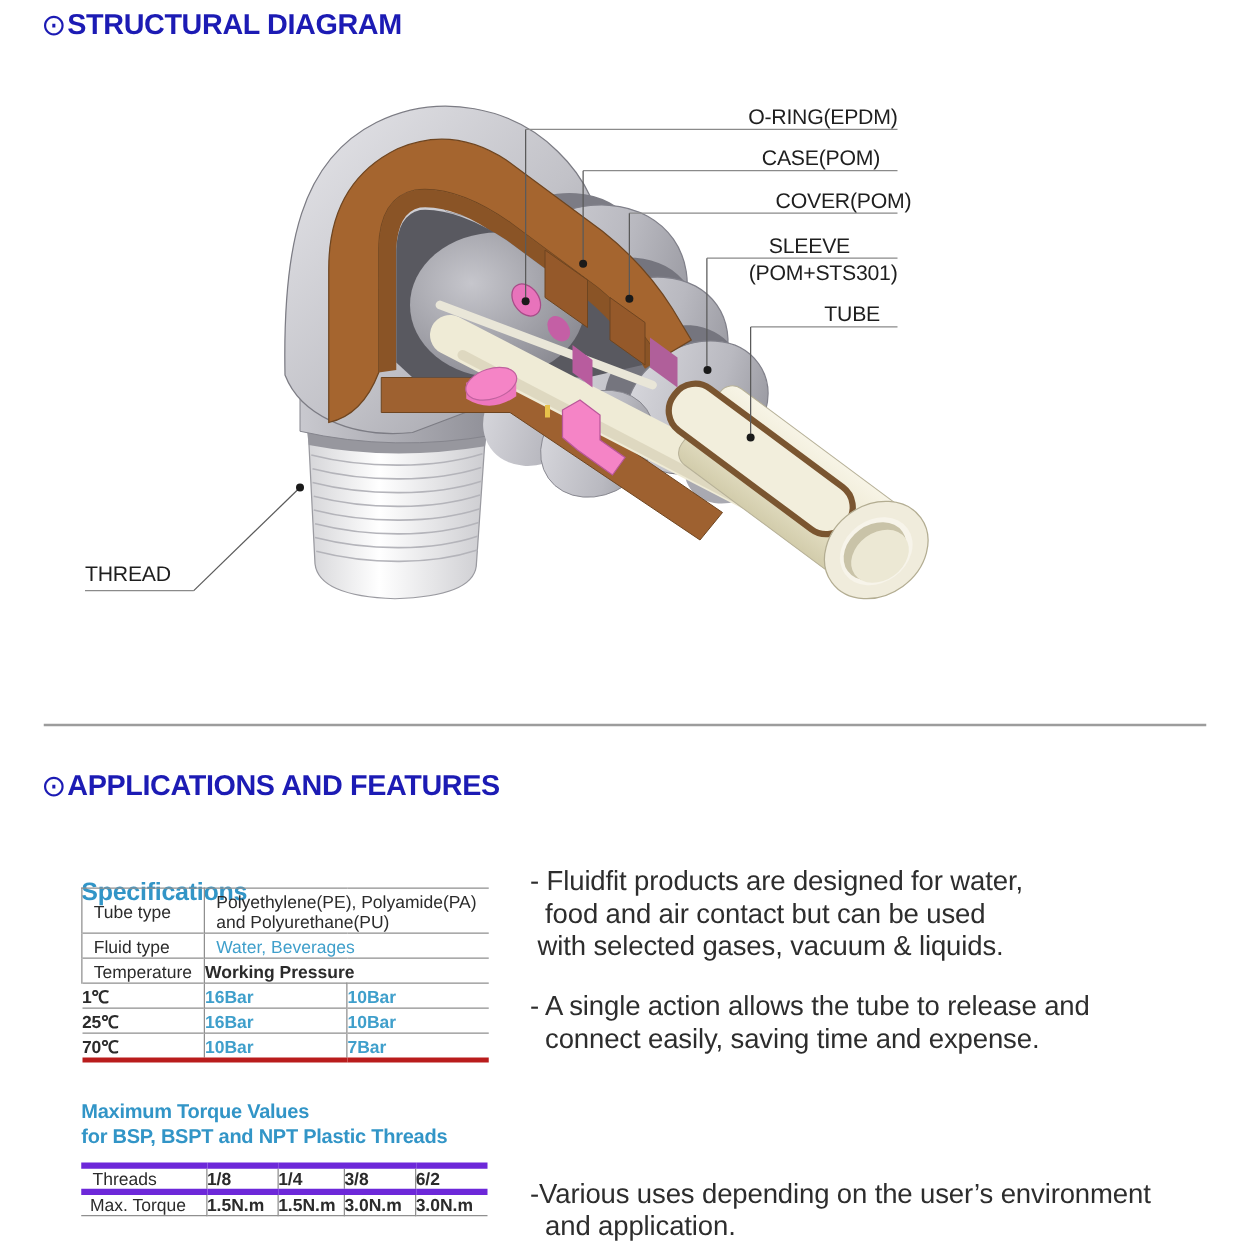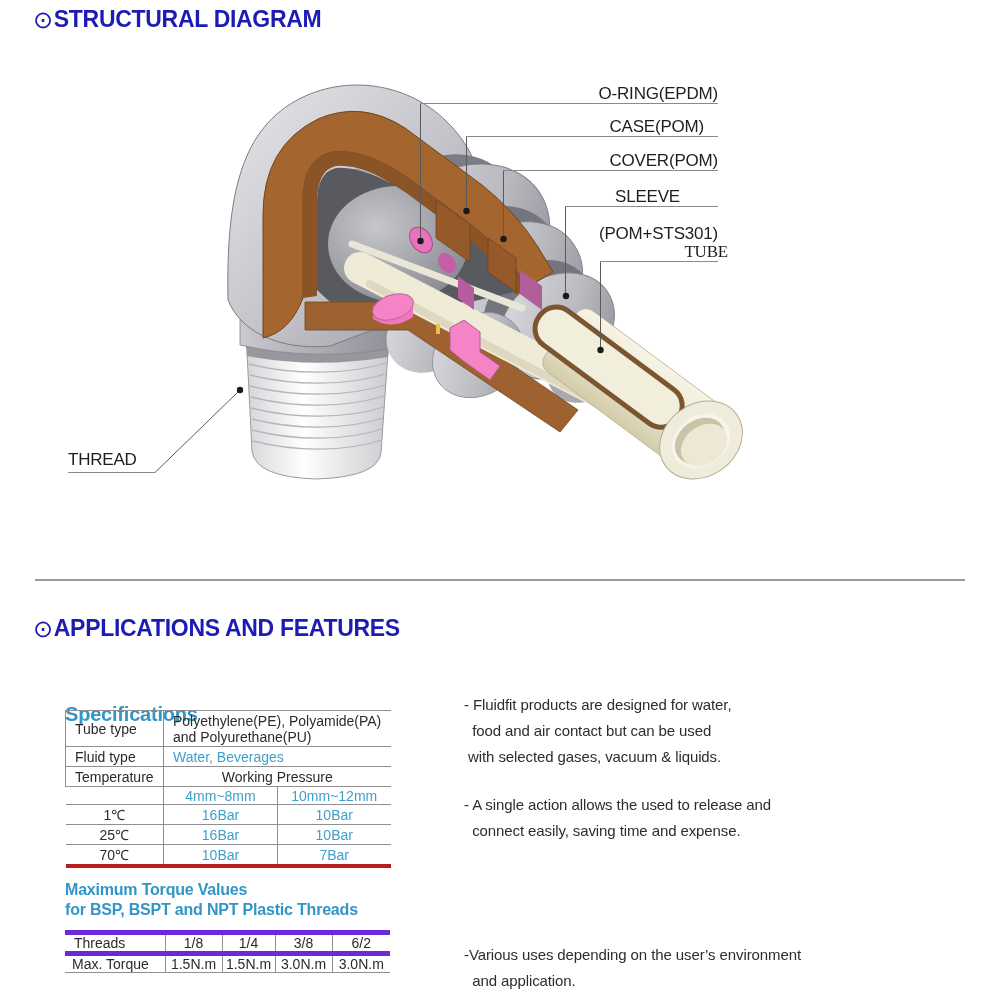--- a/index.html
+++ b/index.html
@@ -22,32 +22,32 @@
   td{padding:0;font-size:14px;color:#2b2b2b;overflow:hidden;}
   .spec-table{left:65px;top:710px;width:325px;}
   .spec-table td{border-top:1px solid #8f8f8f;}
   .spec-table tr:last-child td{border-bottom:4px solid #b91c1c;}
   .torq-table{left:65px;top:930px;width:325px;}
   .torq-table td{border-top:5px solid #6d28d9;}
   .torq-table tr:last-child td{border-bottom:1px solid #8f8f8f;}
   .vr{border-right:1px solid #8f8f8f;}
   .vl{border-left:1px solid #8f8f8f;}
   .blue{color:#3f9fcb;}
-  .cen{text-align:center;}
+  .cen{text-align:left;font-weight:bold;}
   .pl{padding-left:9px;}
   .small-lh{line-height:16px;}
 
   .table-title{position:absolute;font-size:20px;font-weight:bold;color:#3295c7;
                letter-spacing:-0.2px;white-space:nowrap;margin-top:16px;}
   .table-title2{position:absolute;font-size:16px;font-weight:bold;color:#3295c7;
                 line-height:20px;letter-spacing:-0.2px;white-space:pre-line;}
 
   
-  .feature{position:absolute;left:424px;width:500px;font-size:15px;line-height:26px;
-           color:#2d2d2d;white-space:pre-wrap;letter-spacing:-0.1px;margin-left:40px;}
+  .feature{position:absolute;left:424px;width:500px;font-size:22px;line-height:26px;
+           color:#2d2d2d;white-space:pre-wrap;letter-spacing:-0.1px;}
 
   .diagram-svg{position:absolute;left:0;top:0;}
 </style>
 </head>
 <body>
 
 <div class="page">
 
   <div class="sec-heading" style="left:33px;top:6px;">
     <span class="bullet">⊙</span><span>STRUCTURAL DIAGRAM</span>
@@ -194,24 +194,24 @@
       <circle cx="466.5" cy="211" r="3.2"></circle>
       <circle cx="503.5" cy="239" r="3.2"></circle>
       <circle cx="566" cy="296" r="3.2"></circle>
       <circle cx="600.5" cy="350" r="3.2"></circle>
       <circle cx="240" cy="390" r="3.2"></circle>
     </g>
   </svg>
 
   <div class="dlabel" style="right:282px;top:84px;">O-RING(EPDM)</div>
   <div class="dlabel" style="right:296px;top:117px;">CASE(POM)</div>
-  <div class="dlabel" style="right:282px;top:151px;margin-left:24px;">COVER(POM)</div>
+  <div class="dlabel" style="right:271px;top:151px;margin-left:24px;">COVER(POM)</div>
   <div class="dlabel" style="right:320px;top:187px;">SLEEVE</div>
-  <div class="dlabel" style="right:282px;top:224px;">(POM+STS301)</div>
-  <div class="dlabel" style="right:272px;top:242px;font-family:Liberation Serif, serif;">TUBE</div>
+  <div class="dlabel" style="right:282px;top:209px;">(POM+STS301)</div>
+  <div class="dlabel" style="right:296px;top:242px;">TUBE</div>
   <div class="dlabel" style="left:68px;top:450px;">THREAD</div>
 
   <div class="divider"></div>
 
   <div class="sec-heading" style="left:33px;top:615px;">
     <span class="bullet">⊙</span><span>APPLICATIONS AND FEATURES</span>
   </div>
 
   <div class="table-title" style="left:65px;top:687px;">Specifications</div>
 
@@ -227,25 +227,20 @@
       <td class="pl small-lh" colspan="2" style="white-space:pre-line;">Polyethylene(PE), Polyamide(PA)
 and Polyurethane(PU)</td>
     </tr>
     <tr style="height:20px;">
       <td class="vl vr pl">Fluid type</td>
       <td class="blue pl" colspan="2">Water, Beverages</td>
     </tr>
     <tr style="height:20px;">
       <td class="vl vr pl">Temperature</td>
       <td class="cen" colspan="2">Working Pressure</td>
-    </tr>
-    <tr style="height:18px;">
-      <td class="vr"></td>
-      <td class="blue cen vr">4mm~8mm</td>
-      <td class="blue cen">10mm~12mm</td>
     </tr>
     <tr style="height:18px;">
       <td class="cen vr">1℃</td>
       <td class="blue cen vr">16Bar</td>
       <td class="blue cen">10Bar</td>
     </tr>
     <tr style="height:18px;">
       <td class="cen vr">25℃</td>
       <td class="blue cen vr">16Bar</td>
       <td class="blue cen">10Bar</td>
@@ -283,18 +278,18 @@
       <td class="cen vr">1.5N.m</td>
       <td class="cen vr">3.0N.m</td>
       <td class="cen">3.0N.m</td>
     </tr>
   </tbody>
     </table>
 
   <div class="feature" style="top:692px;">- Fluidfit products are designed for water,
   food and air contact but can be used
  with selected gases, vacuum &amp; liquids.</div>
-  <div class="feature" style="top:792px;">- A single action allows the used to release and
+  <div class="feature" style="top:792px;">- A single action allows the tube to release and
   connect easily, saving time and expense.</div>
   <div class="feature" style="top:942px;">-Various uses depending on the user’s environment
   and application.</div>
 
 </div>
 
 </body></html>

